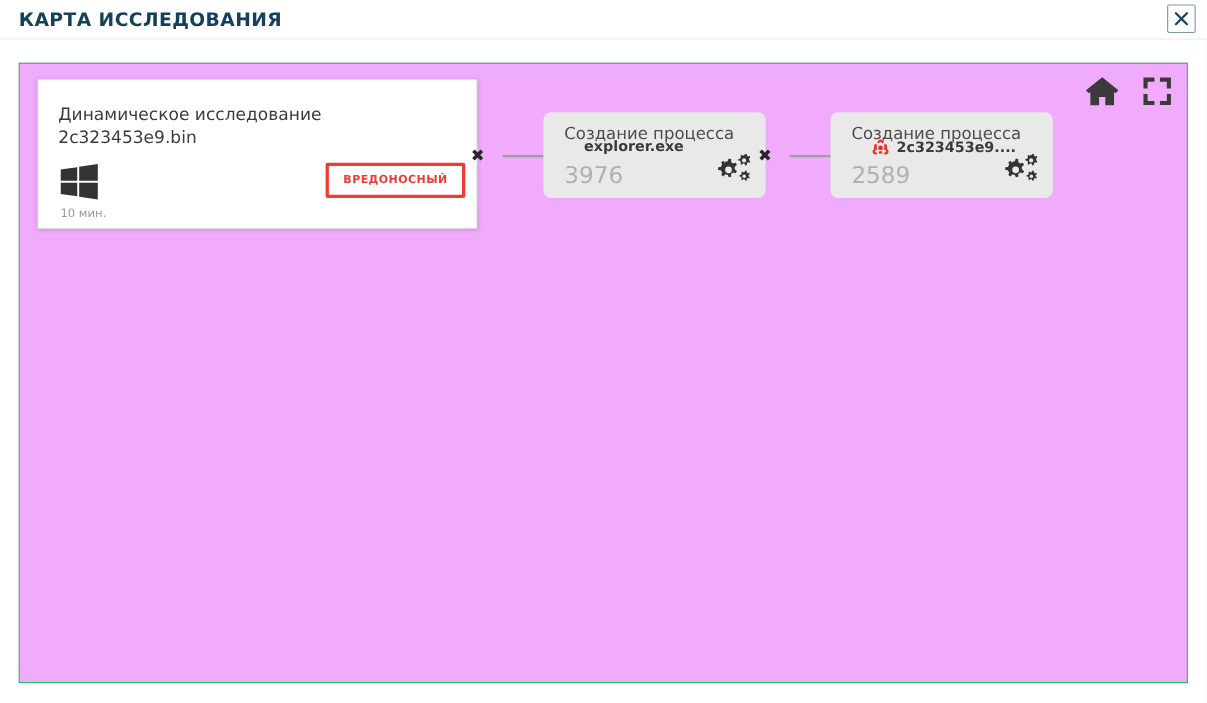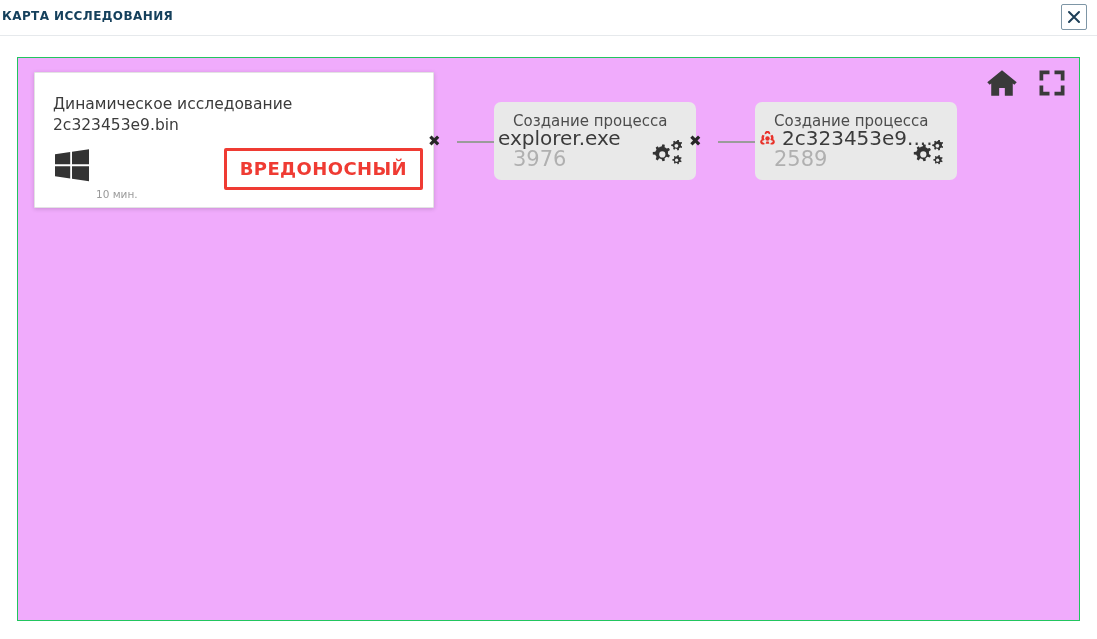--- a/index.html
+++ b/index.html
@@ -20,23 +20,23 @@
     position: absolute;
     top: 0; left: 0;
     width: 1097px;
     height: 36px;
     box-sizing: border-box;
     border-bottom: 1px solid #e6e9ec;
     background: #ffffff;
   }
   .header-title {
     position: absolute;
-    left: 2px;
+    left: 17px;
     top: 9px;
-    font-size: 12px;
+    font-size: 17px;
     font-weight: bold;
     letter-spacing: 0.4px;
     color: #15405c;
     white-space: nowrap;
   }
   .close-button {
     position: absolute;
     right: 10px;
     top: 4px;
     width: 26px;
@@ -105,31 +105,30 @@
     position: absolute;
     left: 20px;
     top: 76px;
   }
   .root-time {
     position: absolute;
     left: 20px;
     top: 115px;
     font-size: 10.5px;
     color: #9a9a9a;
-    margin-left: 41px;
   }
   .verdict-badge {
     position: absolute;
     right: 10px;
     top: 75px;
     box-sizing: border-box;
     border: 3px solid #ef3b33;
     background: #ffffff;
     color: #ef3b33;
-    font-size: 18px;
+    font-size: 10px;
     font-weight: bold;
     letter-spacing: 0.4px;
     padding: 7px 13px 8px 13px;
     border-radius: 2px;
     white-space: nowrap;
   }
 
   
   .proc-node {
     position: absolute;
@@ -145,28 +144,29 @@
   .proc-kind {
     position: absolute;
     left: 19px;
     top: 10px;
     font-size: 15px;
     color: #4c4c4c;
     white-space: nowrap;
   }
   .proc-name {
     position: absolute;
-    left: 4px;
+    left: 37px;
     top: 24px;
-    font-size: 20px;
+    font-size: 13px;
     color: #3b3b3b;
     white-space: nowrap;
     display: flex;
     align-items: center;
     gap: 6px;
+    font-weight: bold;
   }
   .proc-pid {
     position: absolute;
     left: 19px;
     bottom: 9px;
     font-size: 21px;
     color: #b0b0b0;
   }
   .proc-gears {
     position: absolute;

